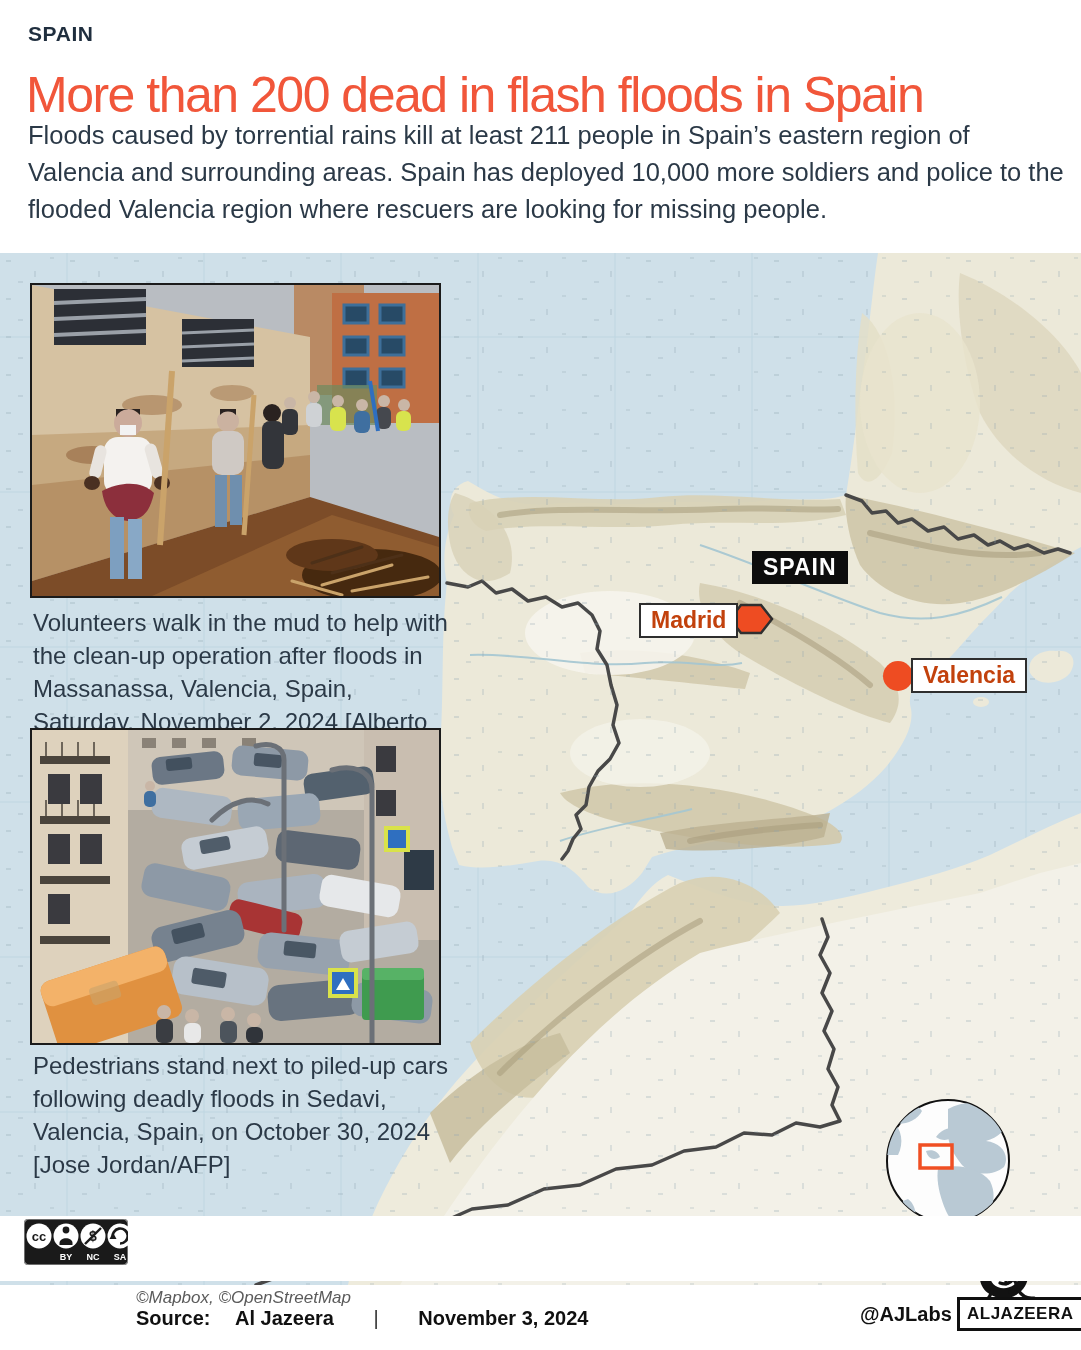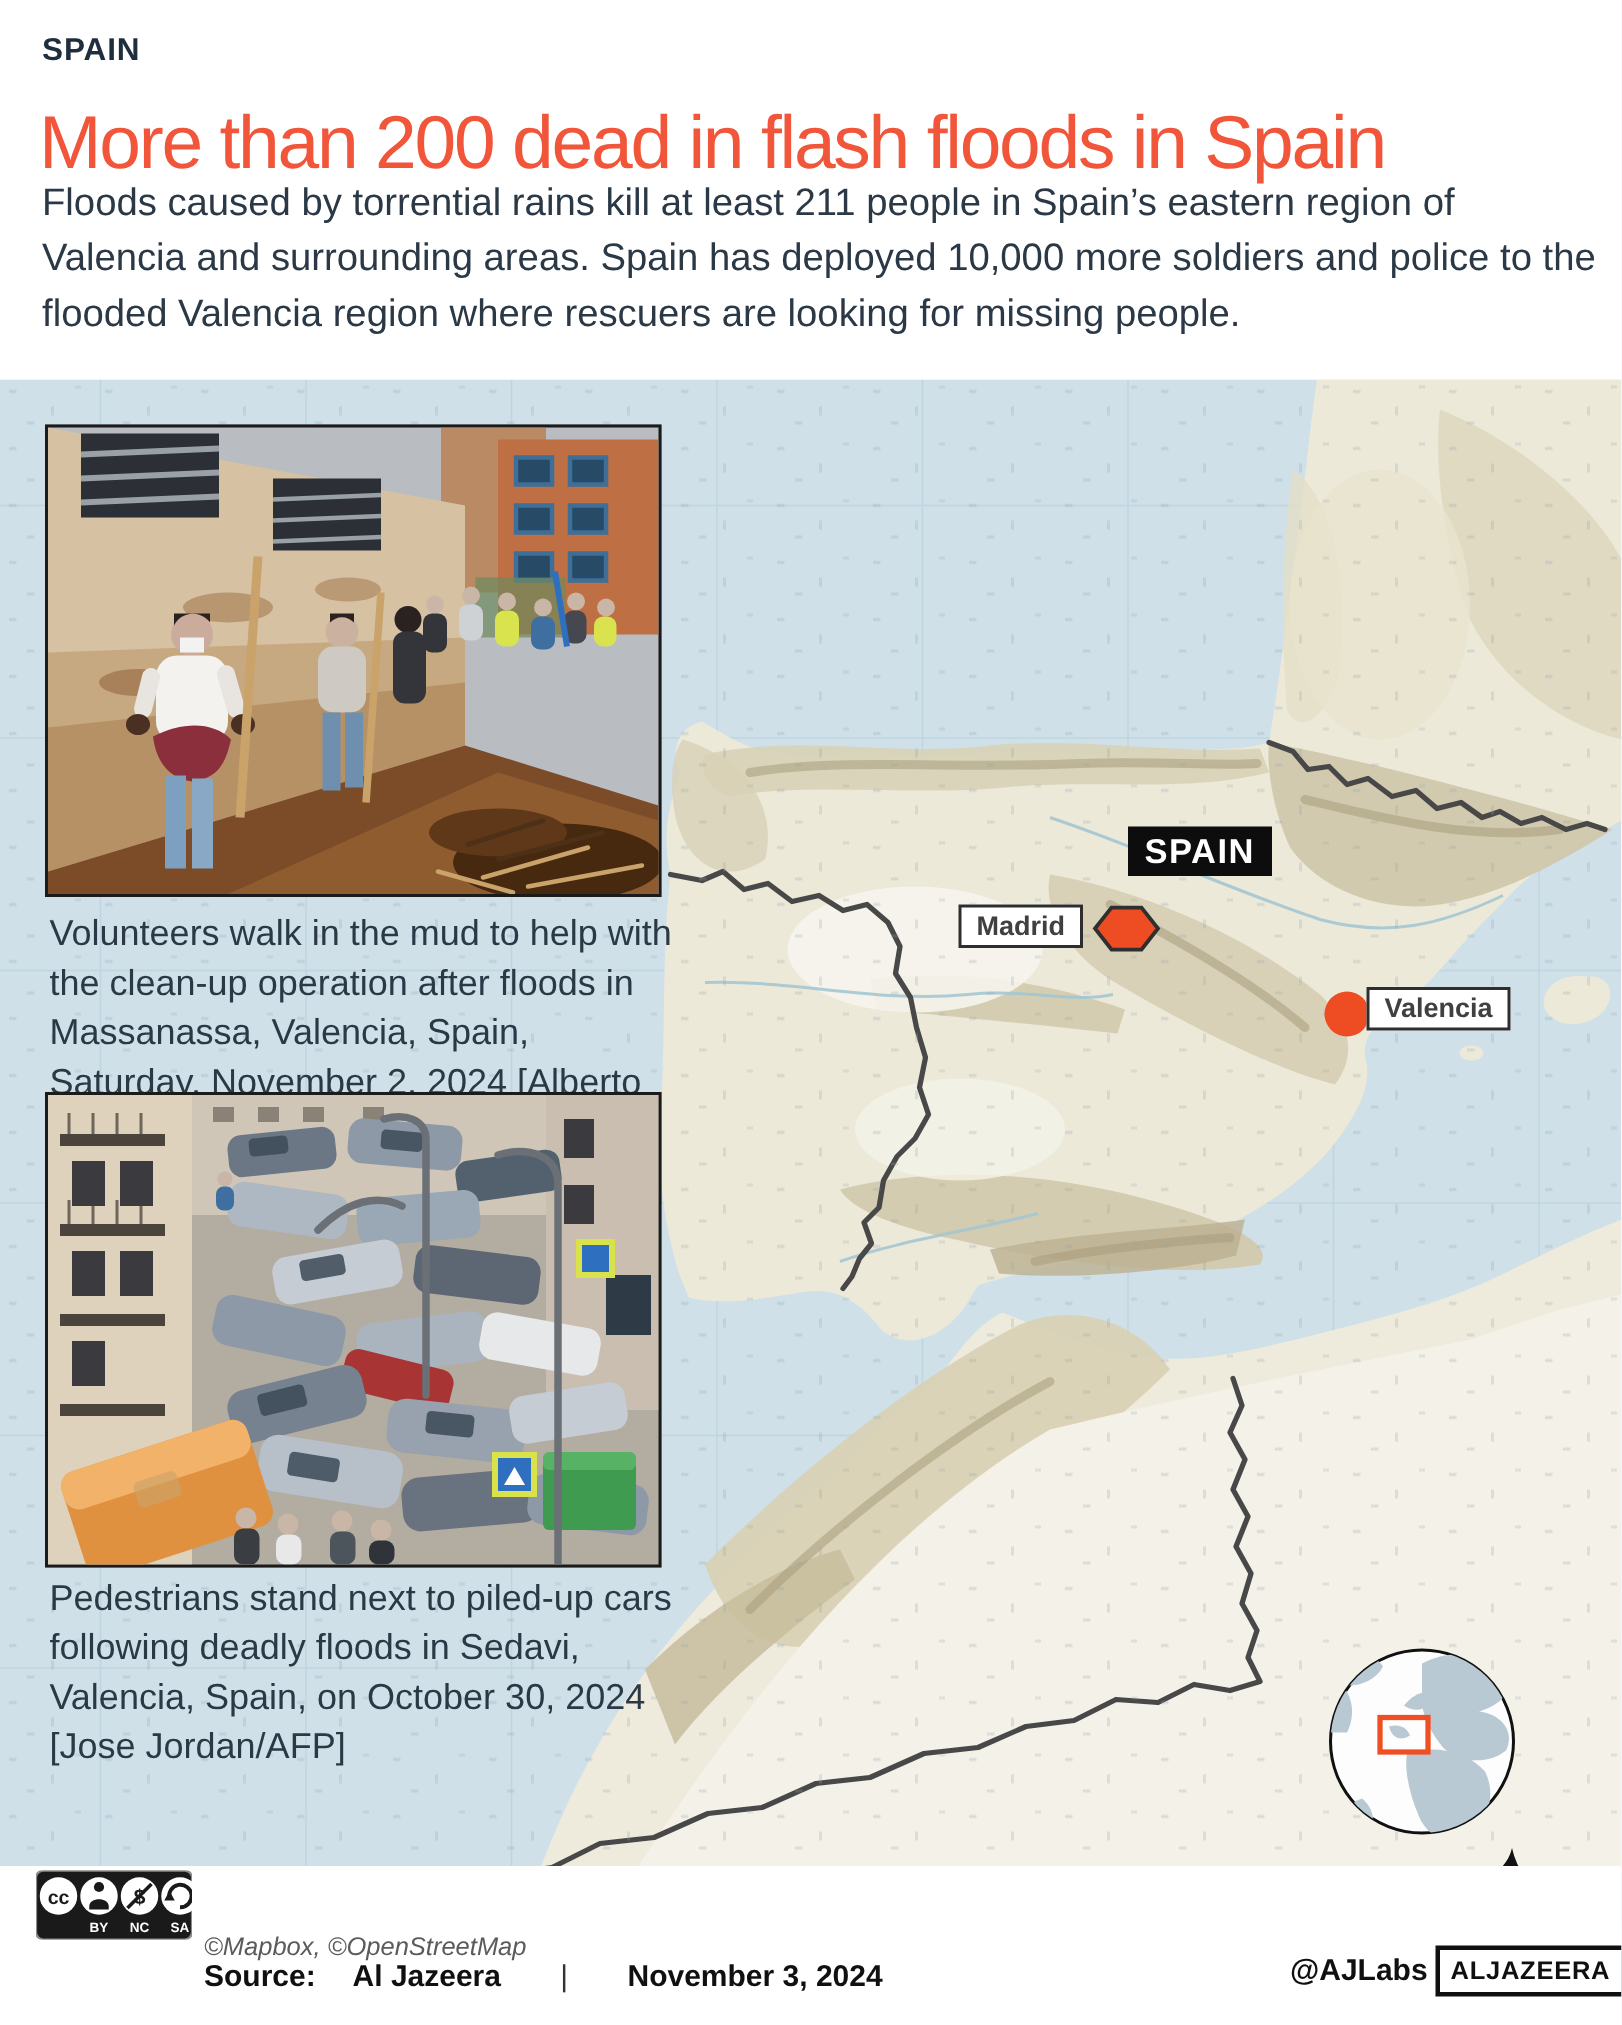--- a/index.html
+++ b/index.html
@@ -15,26 +15,26 @@
   
   .photo{border:2px solid #1b1b1b;background:#888;line-height:0;}
   .photo1{left:30px;top:283px;}
   .photo2{left:30px;top:728px;}
   .caption{width:418px;font-size:24px;line-height:33px;color:#2b3947;}
   .cap1{left:33px;top:606px;}
   .cap2{left:33px;top:1049px;}
   
   .country-label{left:752px;top:551px;background:#0d0d0d;color:#fff;font-size:23px;font-weight:bold;
                  letter-spacing:1px;padding:3px 11px;}
-  .place-label{background:#fff;border:2px solid #2e2e2e;color:#404040;font-size:18px;font-weight:bold;
+  .place-label{background:#fff;border:2px solid #2e2e2e;color:#c2410c;font-size:23px;font-weight:bold;
                padding:2px 10px;white-space:nowrap;}
   .madrid-label{left:639px;top:603px;}
   .valencia-label{left:911px;top:658px;}
   
-  .footer{left:0;top:1244px;width:1081px;height:65px;background:#fff;}
+  .footer{left:0;top:1216px;width:1081px;height:65px;background:#fff;}
   .credit-gray{left:136px;top:1288px;font-size:17px;color:#5b5b5b;font-style:italic;}
   .source-line{left:136px;top:1307px;font-size:20px;font-weight:bold;color:#101010;}
   .source-line .sep{display:inline-block;margin:0 34px;font-weight:normal;color:#333;}
   .handle{left:860px;top:1303px;font-size:20px;font-weight:bold;color:#101010;text-align:right;}
   .brand-box{left:957px;top:1297px;border:3px solid #101010;padding:4px 7px;font-size:17px;
              font-weight:bold;letter-spacing:.5px;color:#101010;background:#fff;}
 </style>
 </head>
 <body>
 

